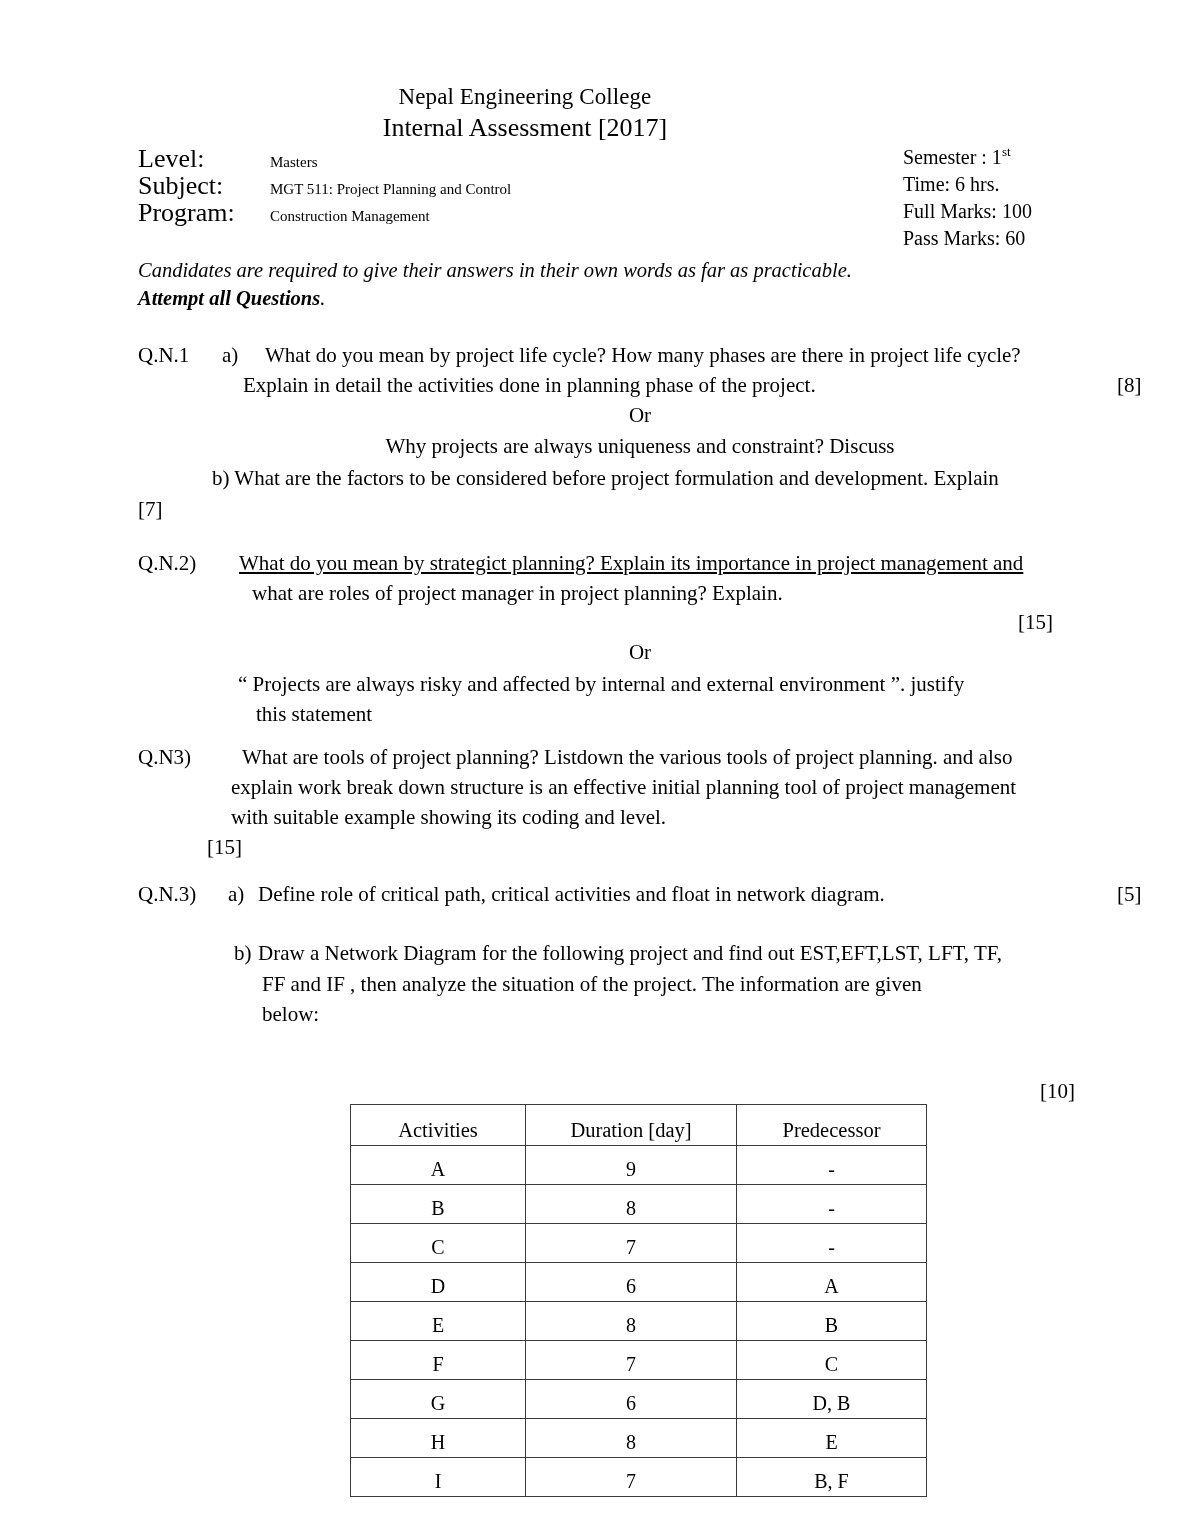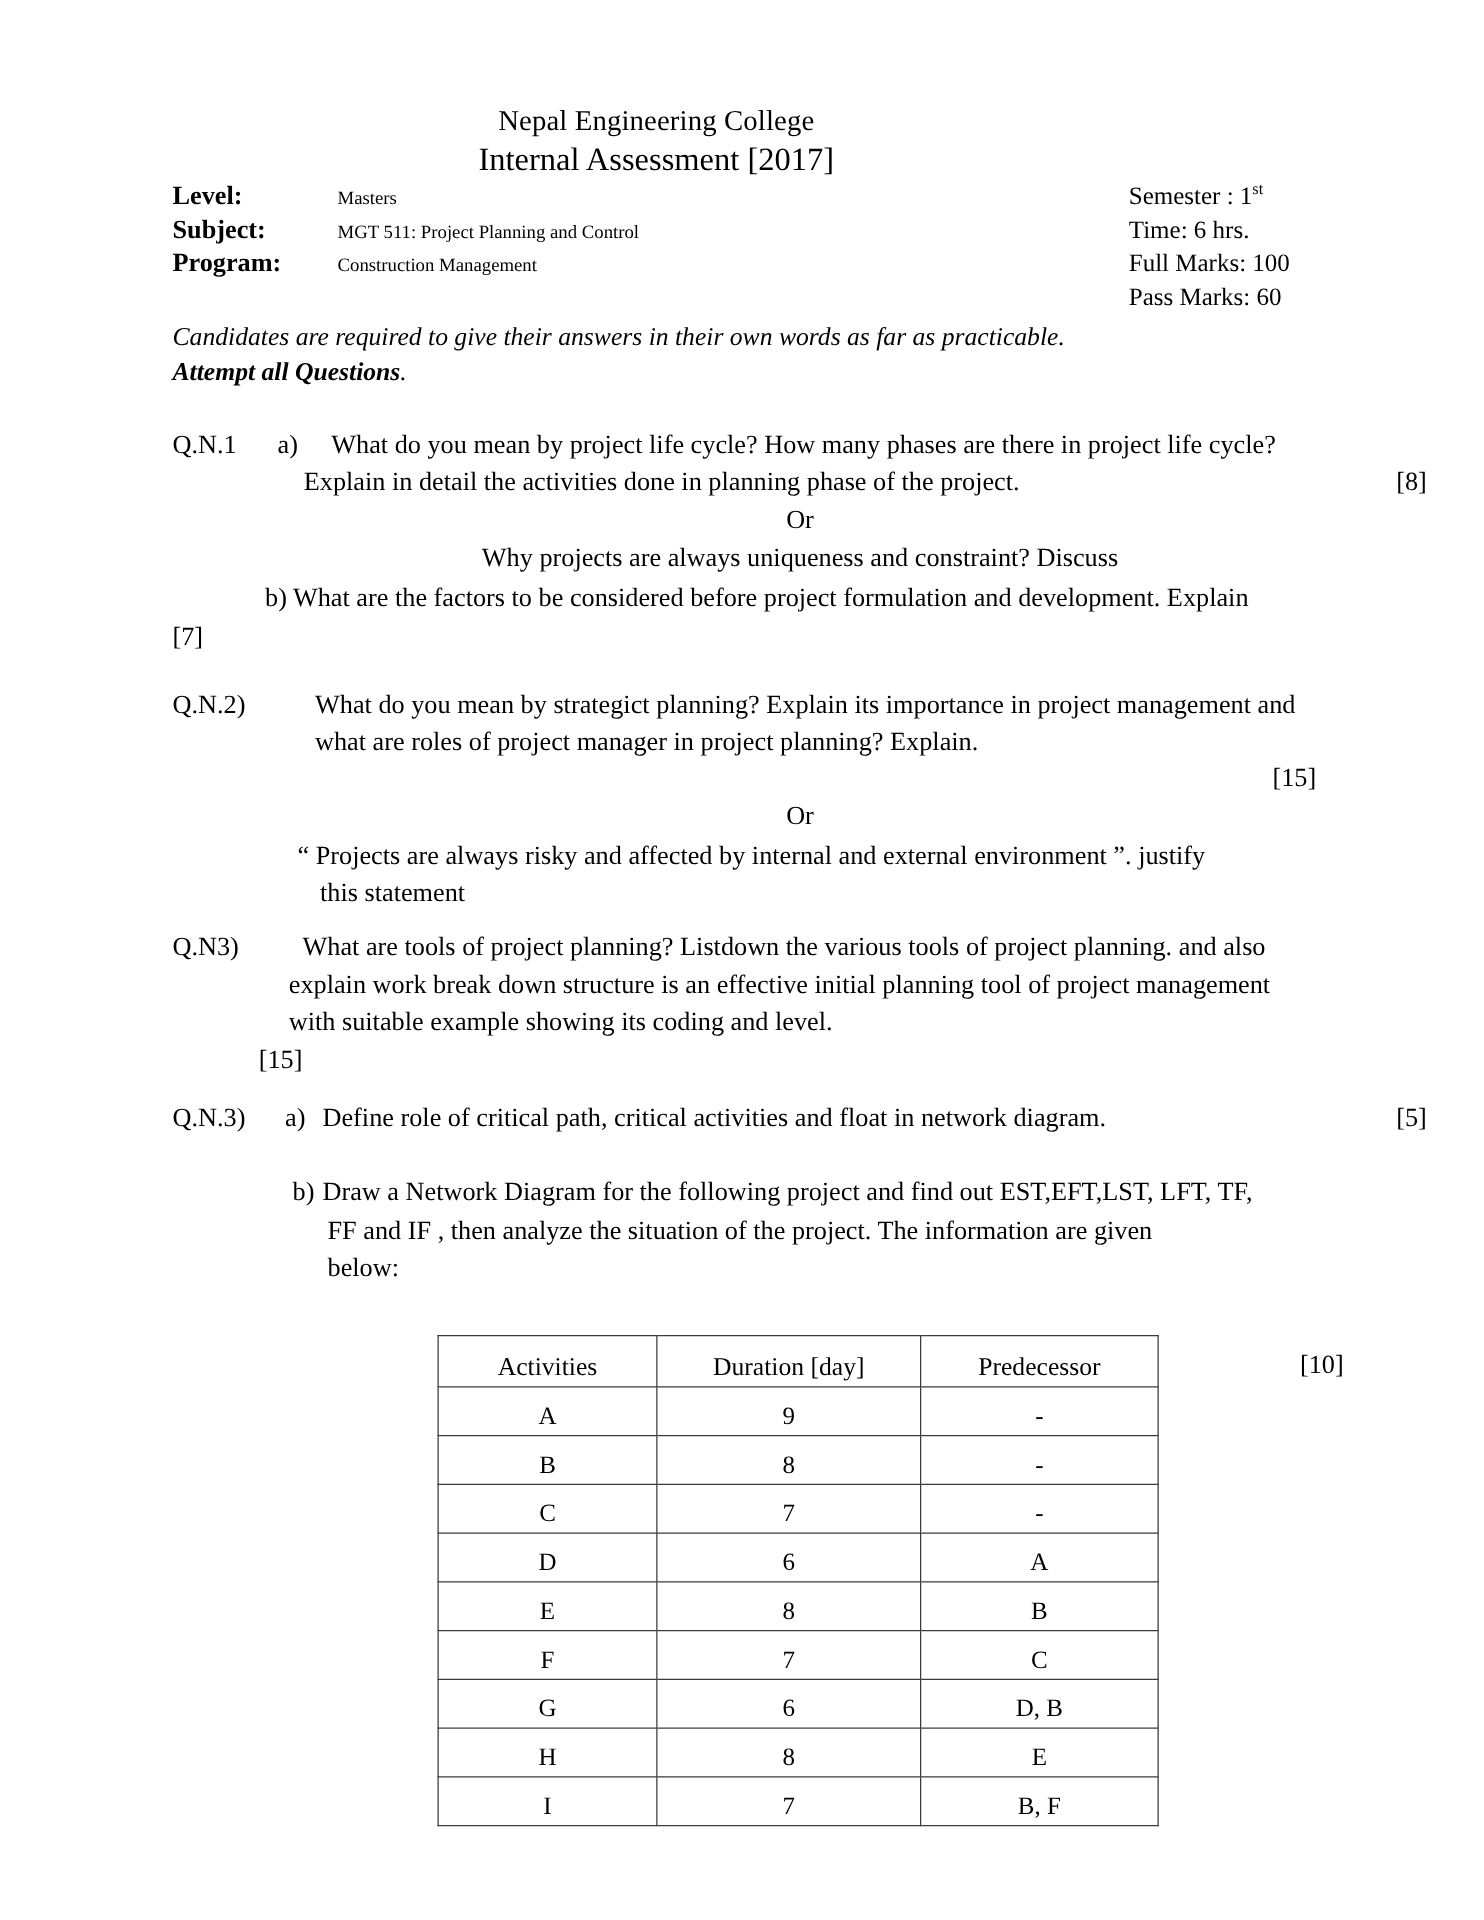--- a/index.html
+++ b/index.html
@@ -43,22 +43,22 @@
     left: 138px;
     top: 144px;
     width: 760px;
   }
   .meta-row {
     display: flex;
     align-items: baseline;
     height: 27px;
   }
   .meta-label {
-    font-weight: bold;
-    font-size: 21px;
+    font-weight: normal;
+    font-size: 26px;
     width: 132px;
     flex: 0 0 132px;
   }
   .meta-value {
     font-size: 15px;
   }
 
   .meta-right {
     position: absolute;
     left: 903px;
@@ -128,20 +128,21 @@
   .tbl-wrap {
     position: absolute;
     left: 350px;
     top: 1068px;
     width: 576px;
   }
   table.act {
     border-collapse: collapse;
     width: 576px;
     table-layout: fixed;
+    margin-top: 36px;
   }
   table.act td, table.act th {
     border: 1px solid #3a3a3a;
     text-align: center;
     vertical-align: bottom;
     font-weight: normal;
     font-size: 20px;
     height: 39px;
     padding: 0 0 3px 0;
   }
@@ -196,21 +197,21 @@
   <div class="q" style="left:243px; top:370px; width:800px;">Explain in detail the activities done in planning  phase of the project.</div>
   <div class="marks" style="left:1117px; top:370px;">[8]</div>
 
   <div class="centered" style="left:540px; top:400px; width:200px;">Or</div>
   <div class="centered" style="left:240px; top:431px; width:800px;">Why projects are always uniqueness and constraint? Discuss</div>
 
   <div class="q" style="left:212px; top:463px; width:940px;">b) What are the factors to be considered before project formulation and  development. Explain</div>
   <div class="marks" style="left:138px; top:494px;">[7]</div>
 
   <div class="qlabel" style="left:138px; top:548px;">Q.N.2)</div>
-  <div class="q" style="left:252px; top:548px; width:900px;">What do you mean by strategict planning? Explain its importance in project management and</div>
+  <div class="q" style="left:239px; top:548px; width:900px;text-decoration:underline;">What do you mean by strategict planning? Explain its importance in project management and</div>
   <div class="q" style="left:252px; top:578px; width:860px;">what are roles of project manager in project planning? Explain.</div>
   <div class="marks" style="left:1018px; top:607px;">[15]</div>
 
   <div class="centered" style="left:540px; top:637px; width:200px;">Or</div>
   <div class="q" style="left:238px; top:669px; width:880px;">“ Projects are always risky and affected by internal and external environment ”. justify</div>
   <div class="q" style="left:256px; top:699px; width:700px;">this statement</div>
 
   <div class="qlabel" style="left:138px; top:742px;">Q.N3)</div>
   <div class="q" style="left:228px; top:742px; width:910px;margin-left:14px;">What are tools of project planning? Listdown the various tools of project planning. and also</div>
   <div class="q" style="left:231px; top:772px; width:920px;">explain work break down  structure is  an effective initial planning  tool  of project management</div>

